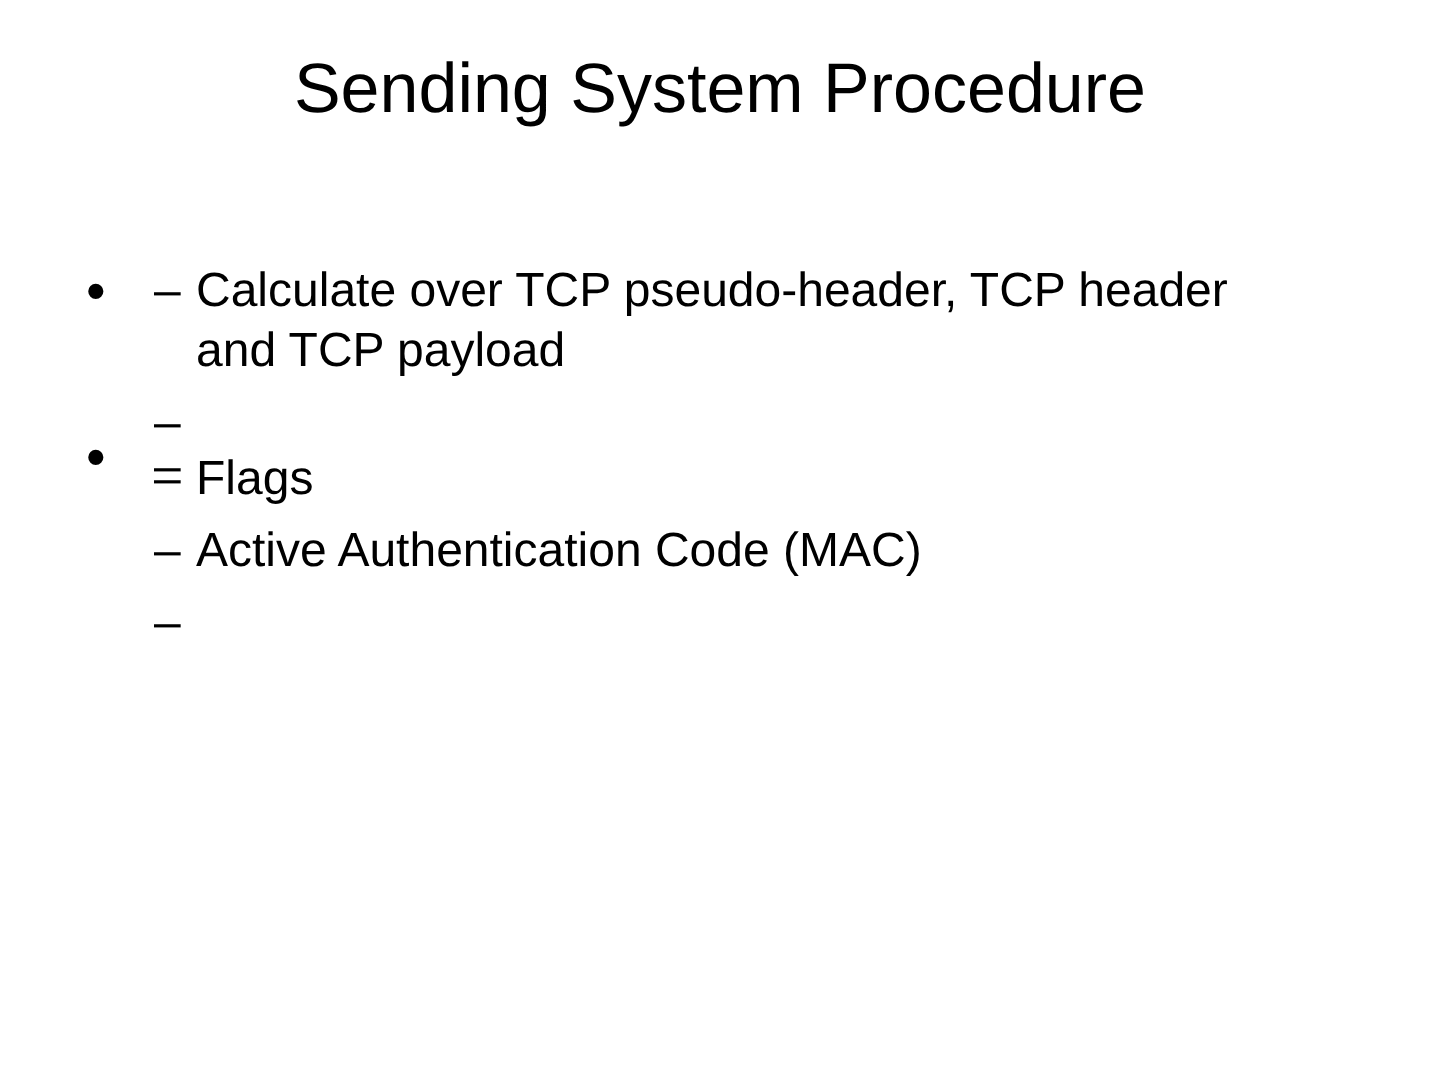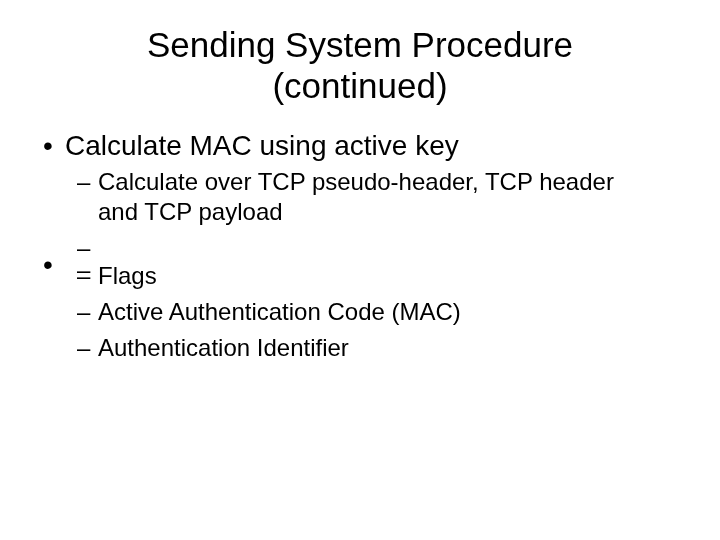--- a/index.html
+++ b/index.html
@@ -82,28 +82,26 @@
   .gap-sub { height: 6px; }
   .gap-sub-sm { height: 8px; }
 </style>
 </head>
 <body>
 
 <div class="slide">
 
   <div class="title-block">
     <div class="title-line">Sending System Procedure</div>
-    <div class="title-line">(continued)</div>
   </div>
 
   <div class="body-block">
 
     <div class="lvl1">
       <span class="marker">•</span>
-      <span class="txt">Calculate MAC using active key</span>
     </div>
 
     <div class="gap-after-lvl1"></div>
 
     <div class="lvl2">
       <span class="marker">–</span>
       <span class="txt">Calculate over TCP pseudo-header, TCP header and TCP payload</span>
     </div>
 
     <div class="gap-sub"></div>
@@ -135,17 +133,16 @@
 
     <div class="lvl2">
       <span class="marker">–</span>
       <span class="txt">Active Authentication Code (MAC)</span>
     </div>
 
     <div class="gap-sub"></div>
 
     <div class="lvl2">
       <span class="marker">–</span>
-      <span class="txt">Authentication Identifier</span>
     </div>
 
   </div>
 </div>
 
 </body></html>

